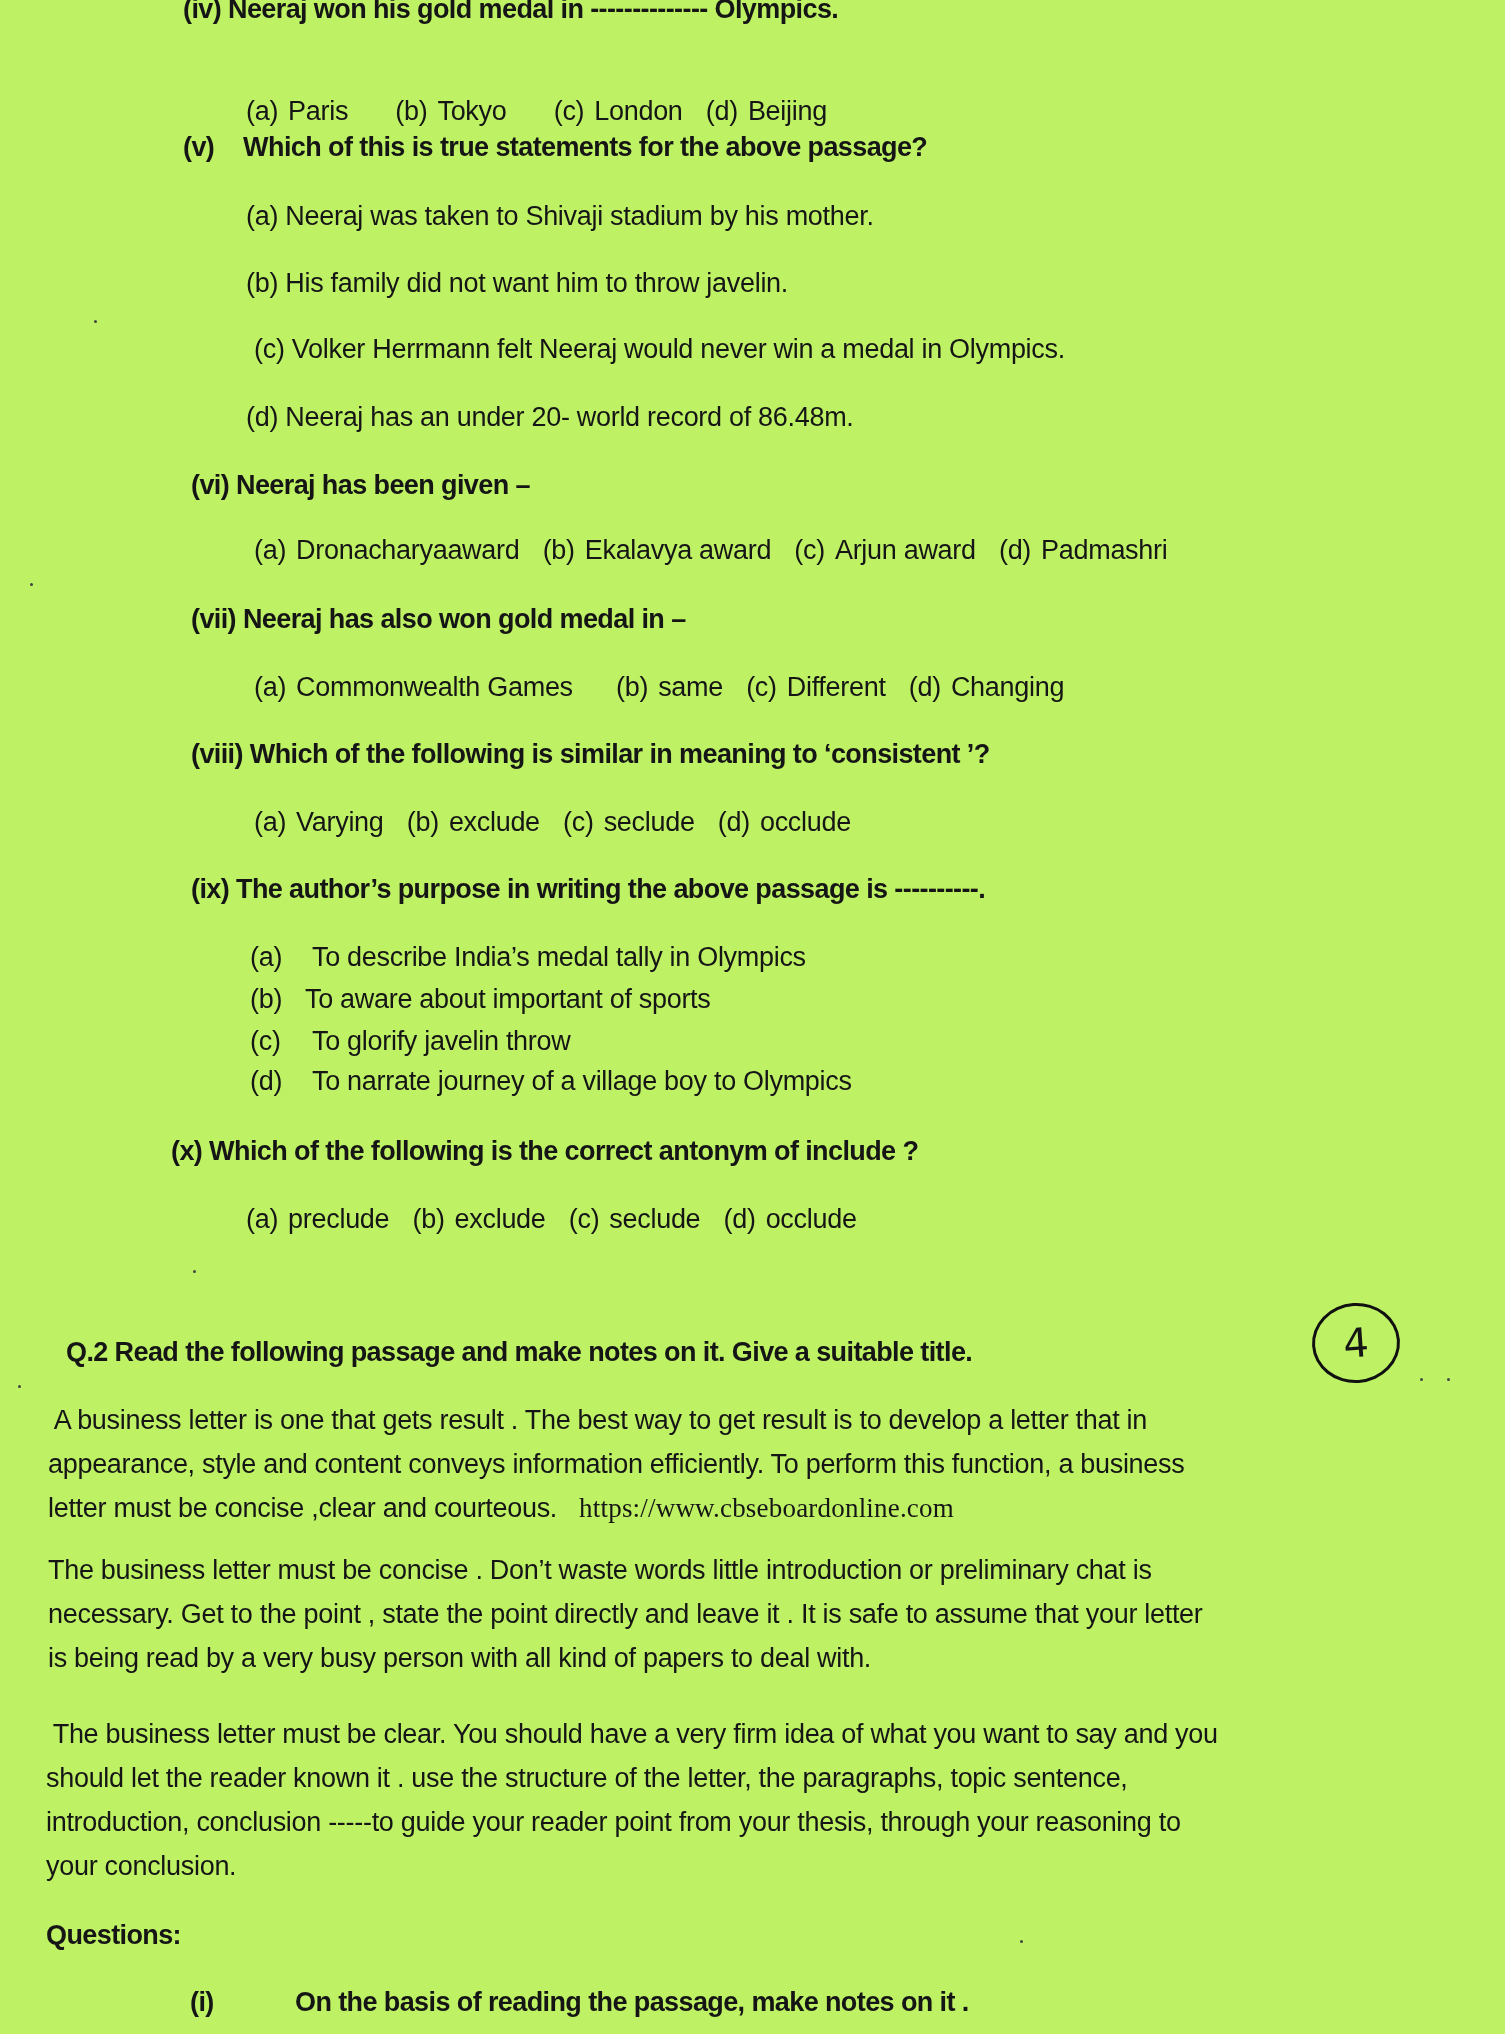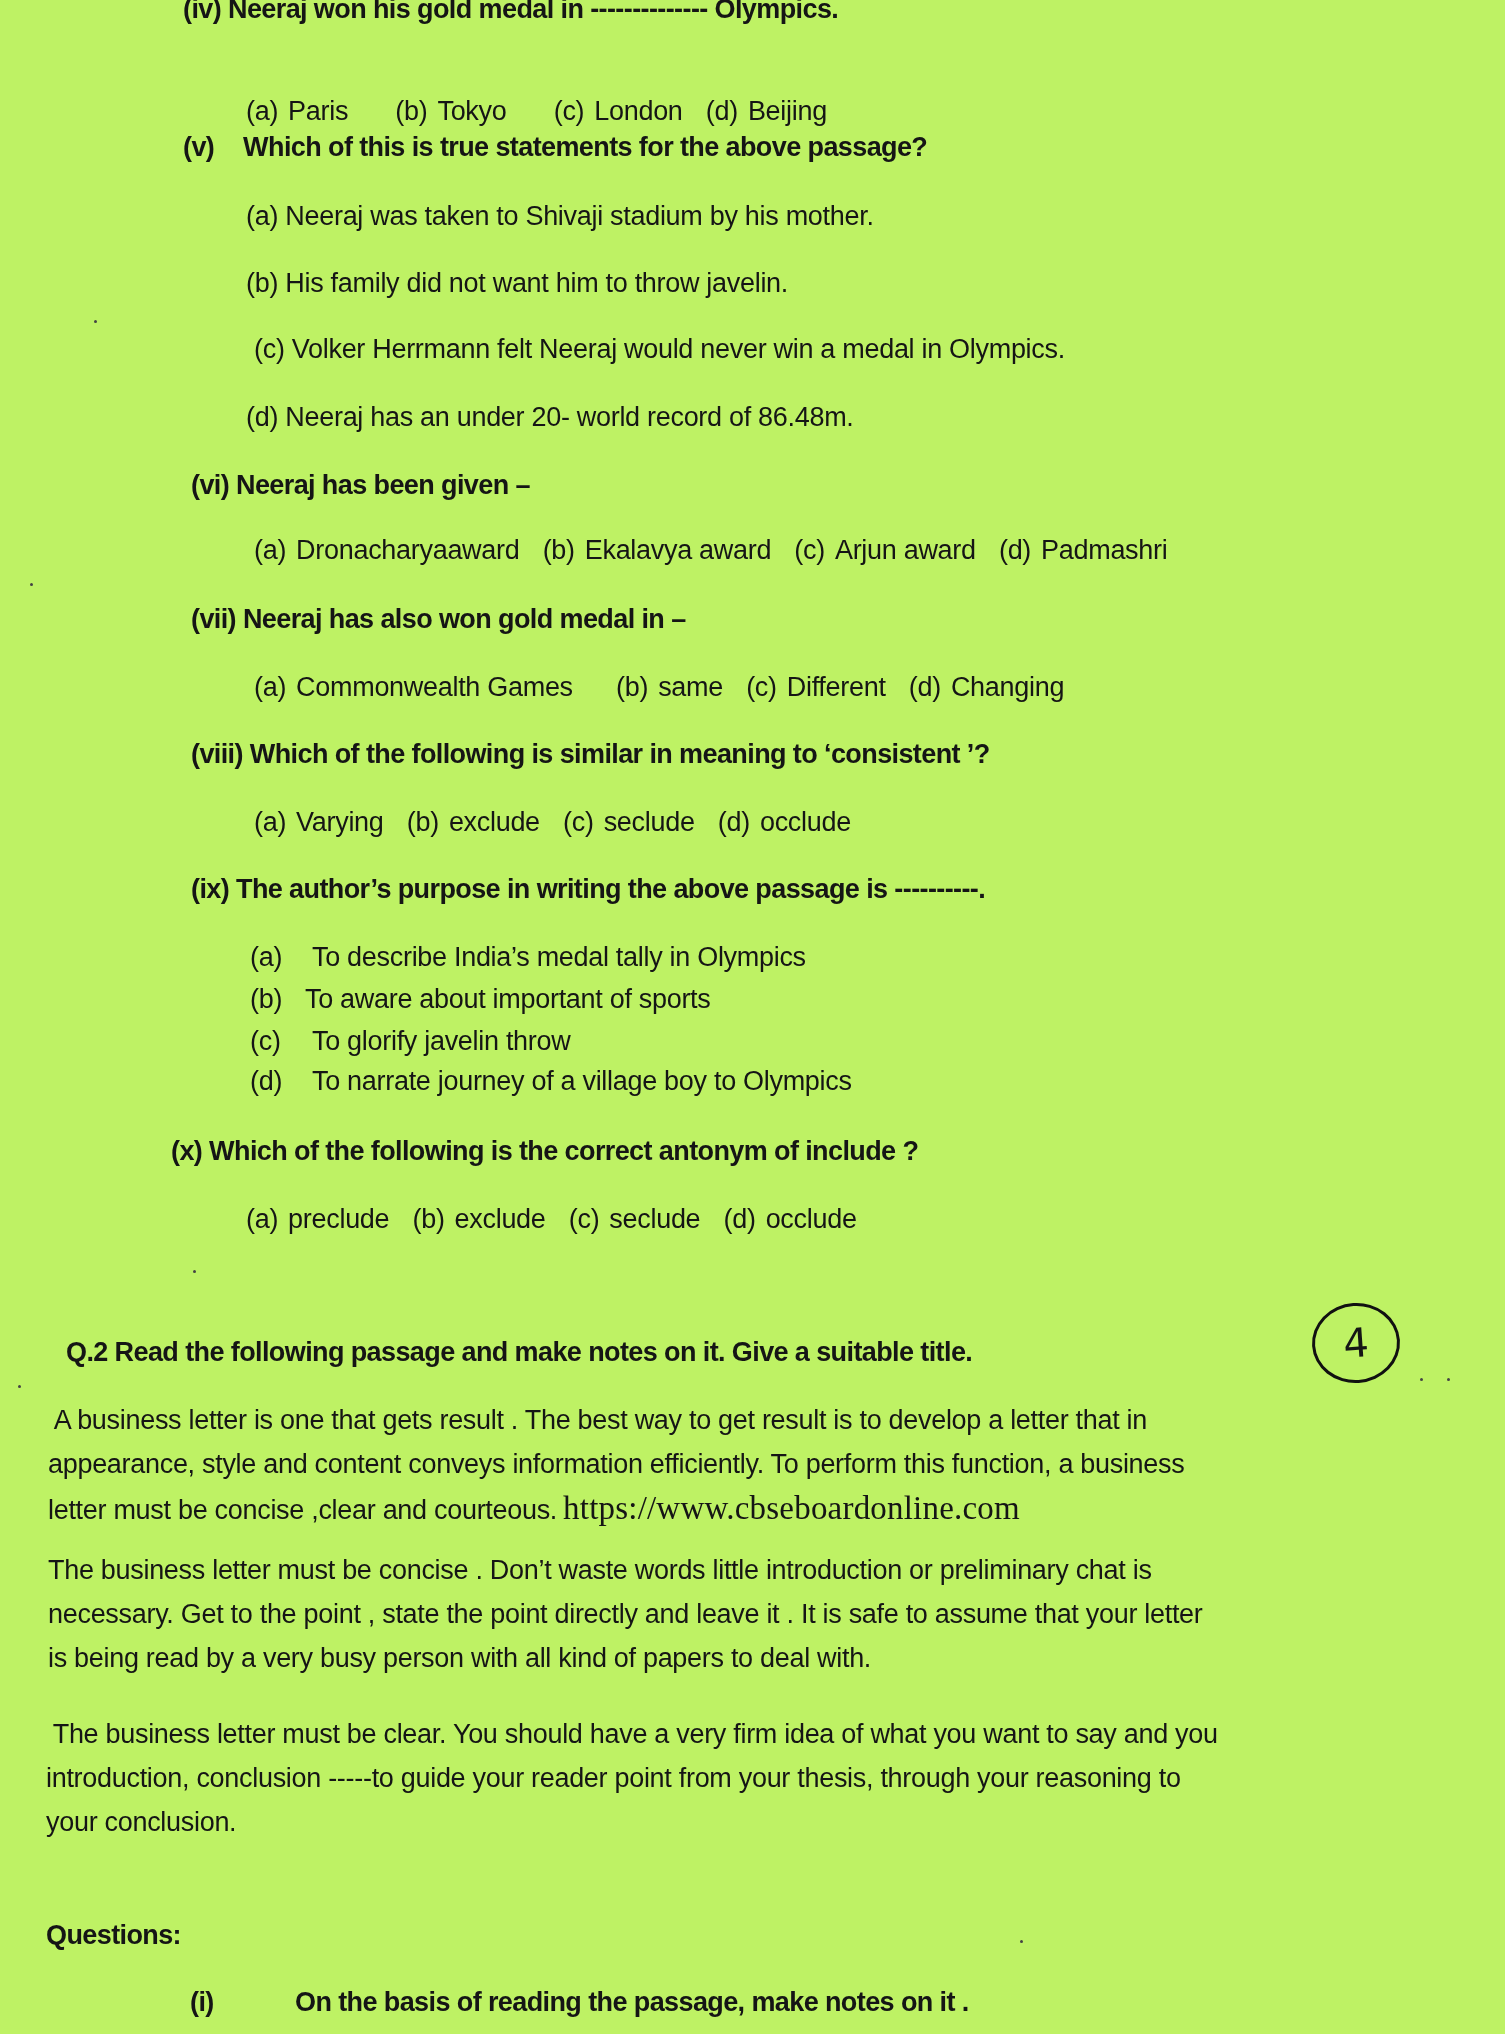--- a/index.html
+++ b/index.html
@@ -26,22 +26,22 @@
       white-space: nowrap;
       font-size: 27px;
       line-height: 34px;
       letter-spacing: -0.3px;
     }
     .bold { font-weight: bold; letter-spacing: -0.6px; }
     .opt { display: inline-block; margin-right: 16px; }
     .opt .lbl { margin-right: 10px; }
     .serif-url {
       font-family: "Liberation Serif", "DejaVu Serif", serif;
-      font-size: 33px;
-      margin-left: 6px;
+      font-size: 27px;
+      margin-left: 22px;
       letter-spacing: 0.2px;
     }
     .para {
       position: absolute;
       font-size: 27px;
       line-height: 44px;
       letter-spacing: -0.3px;
     }
     .para p { margin: 0; }
     .circle-mark {
@@ -177,20 +177,21 @@
   </div>
 
   <div class="para" style="left:48px; top:1548px;">
     <p>The business letter must be concise . Don’t waste words little introduction or preliminary chat is</p>
     <p>necessary. Get to the point , state the point directly and leave it . It is safe to assume that your letter</p>
     <p>is being read by a very busy person with all kind of papers to deal with.</p>
   </div>
 
   <div class="para" style="left:46px; top:1712px;">
     <p style="white-space:pre"> The business letter must be clear. You should have a very firm idea of what you want to say and you</p>
+    <p>should let the reader known it . use the structure of the letter, the paragraphs, topic sentence,</p>
     <p>introduction, conclusion -----to guide your reader point from your thesis, through your reasoning to</p>
     <p>your conclusion.</p>
   </div>
 
   <div class="line bold" style="left:46px; top:1918px;">Questions:</div>
 
   <div class="line bold" style="left:190px; top:1985px;">
     <span class="qnum">(i)</span><span>On the basis of reading the passage, make notes on it .</span>
   </div>
 

